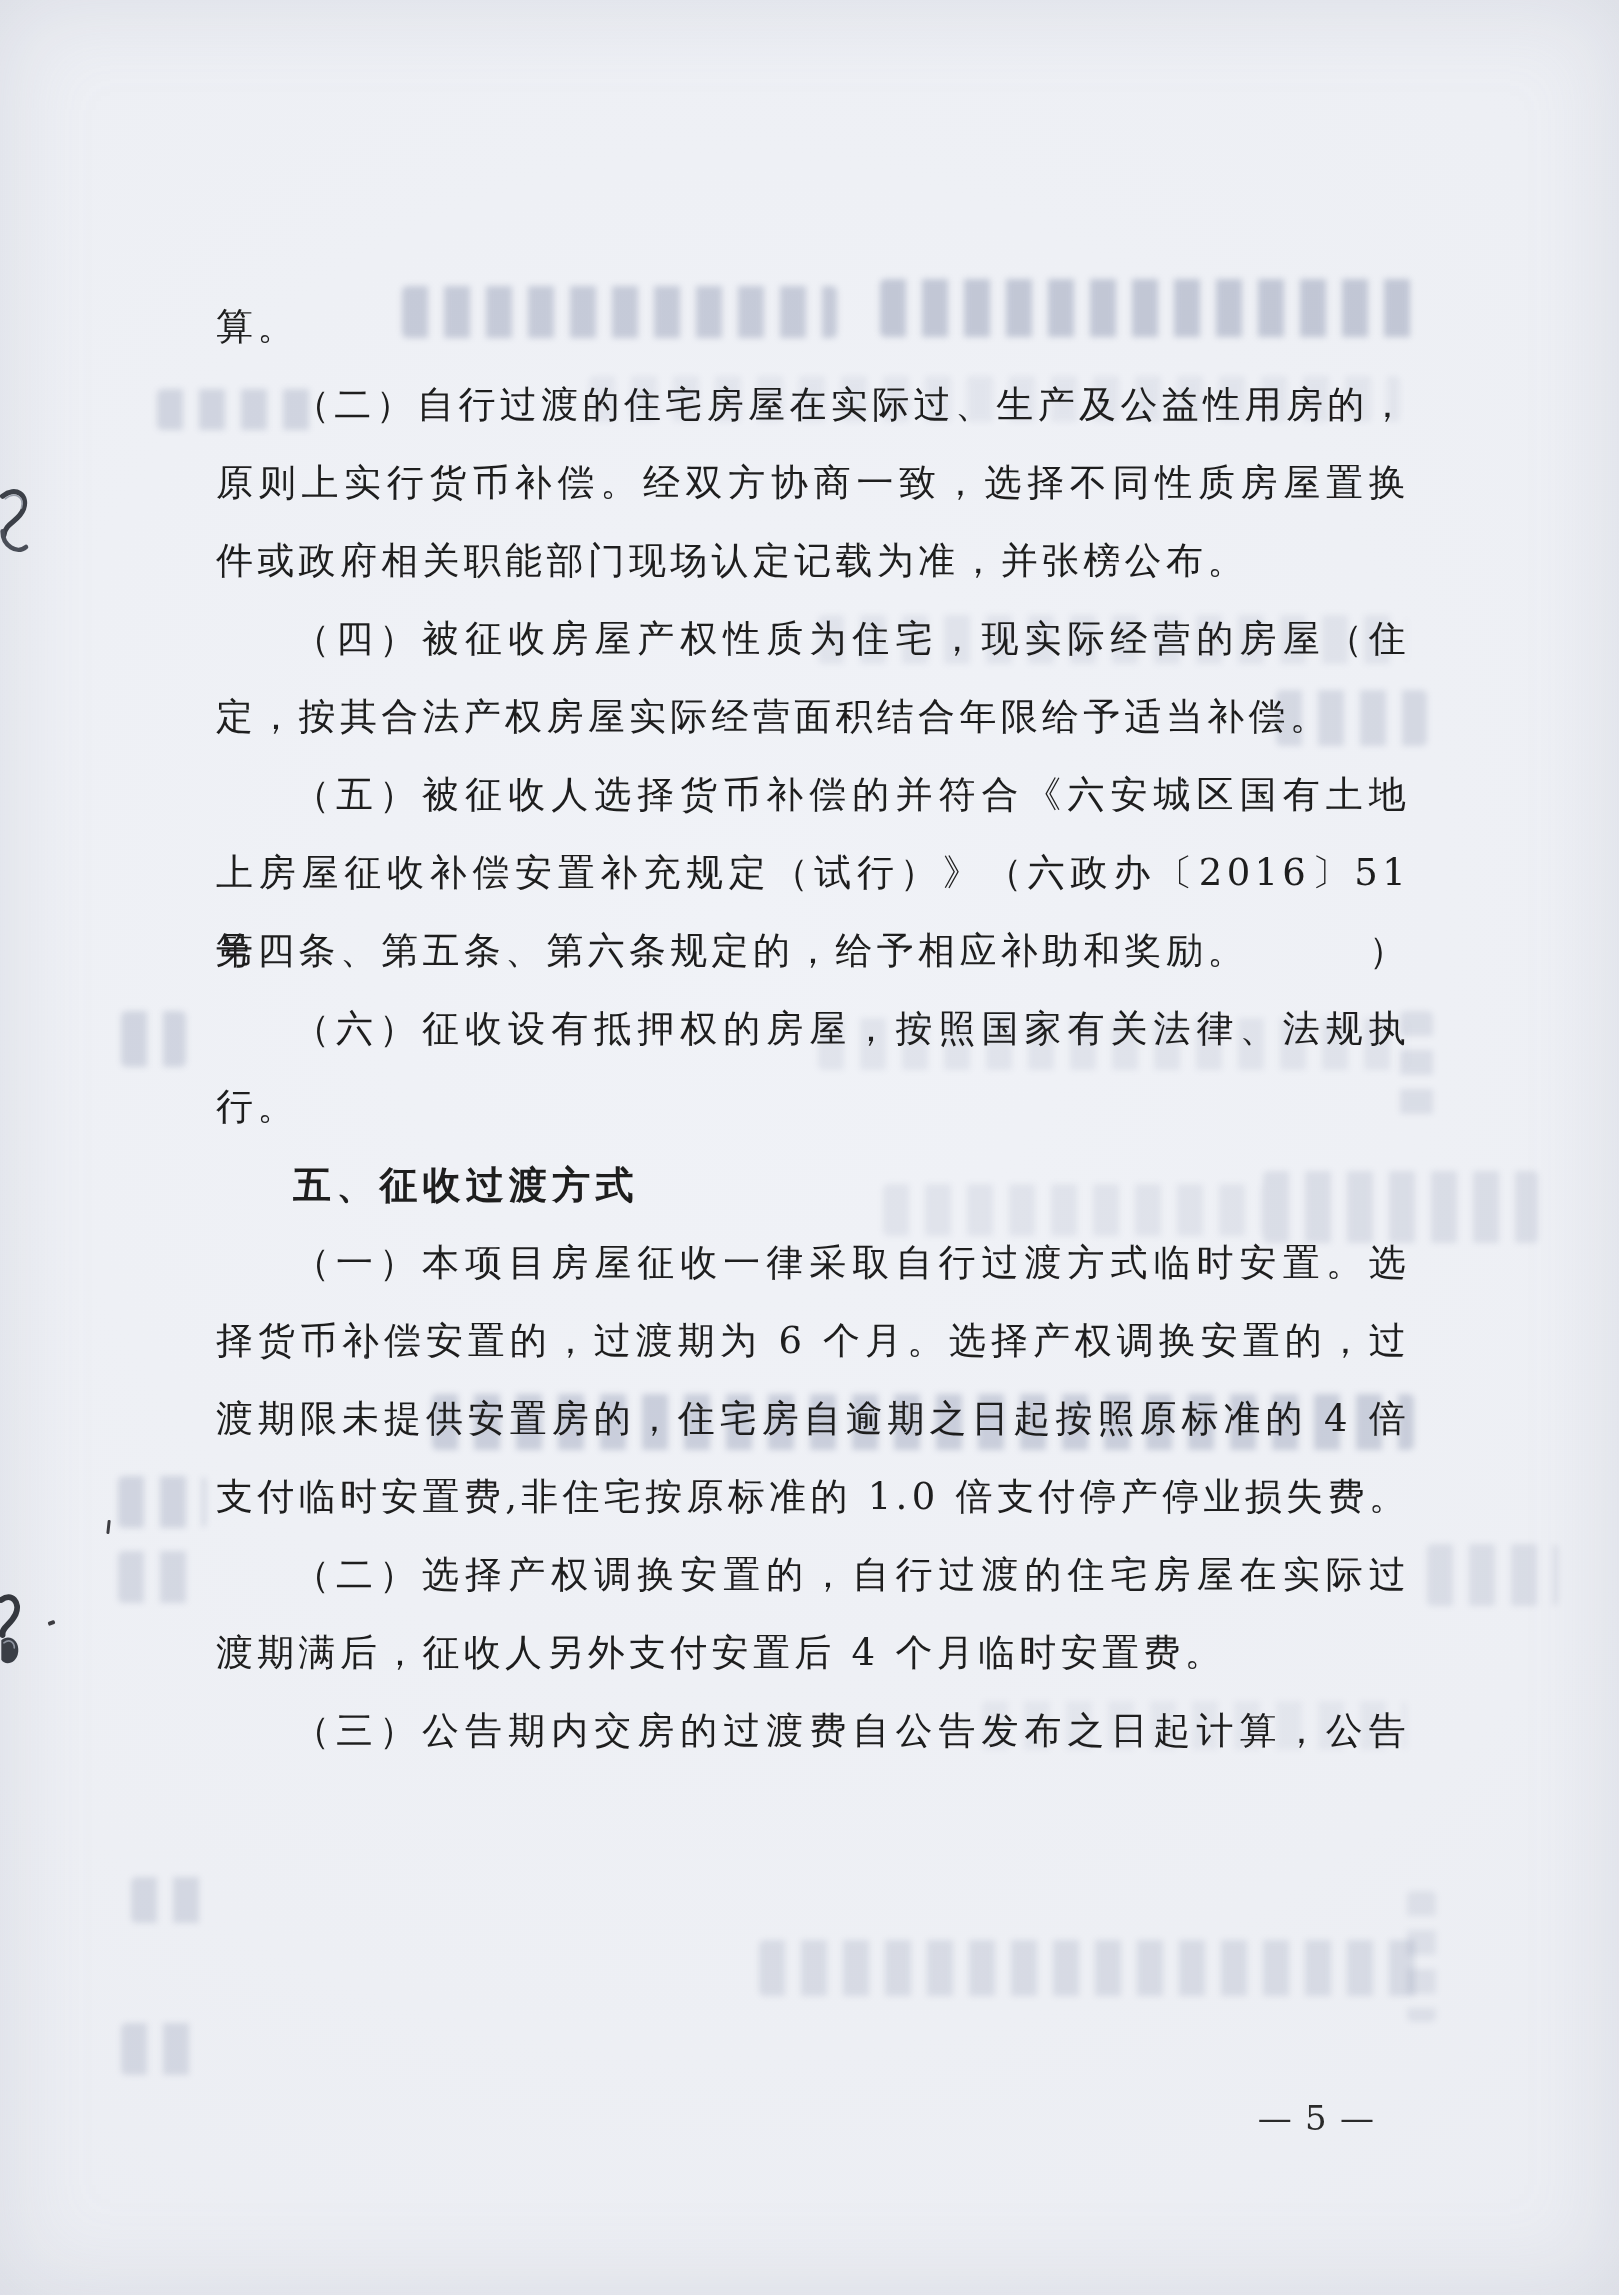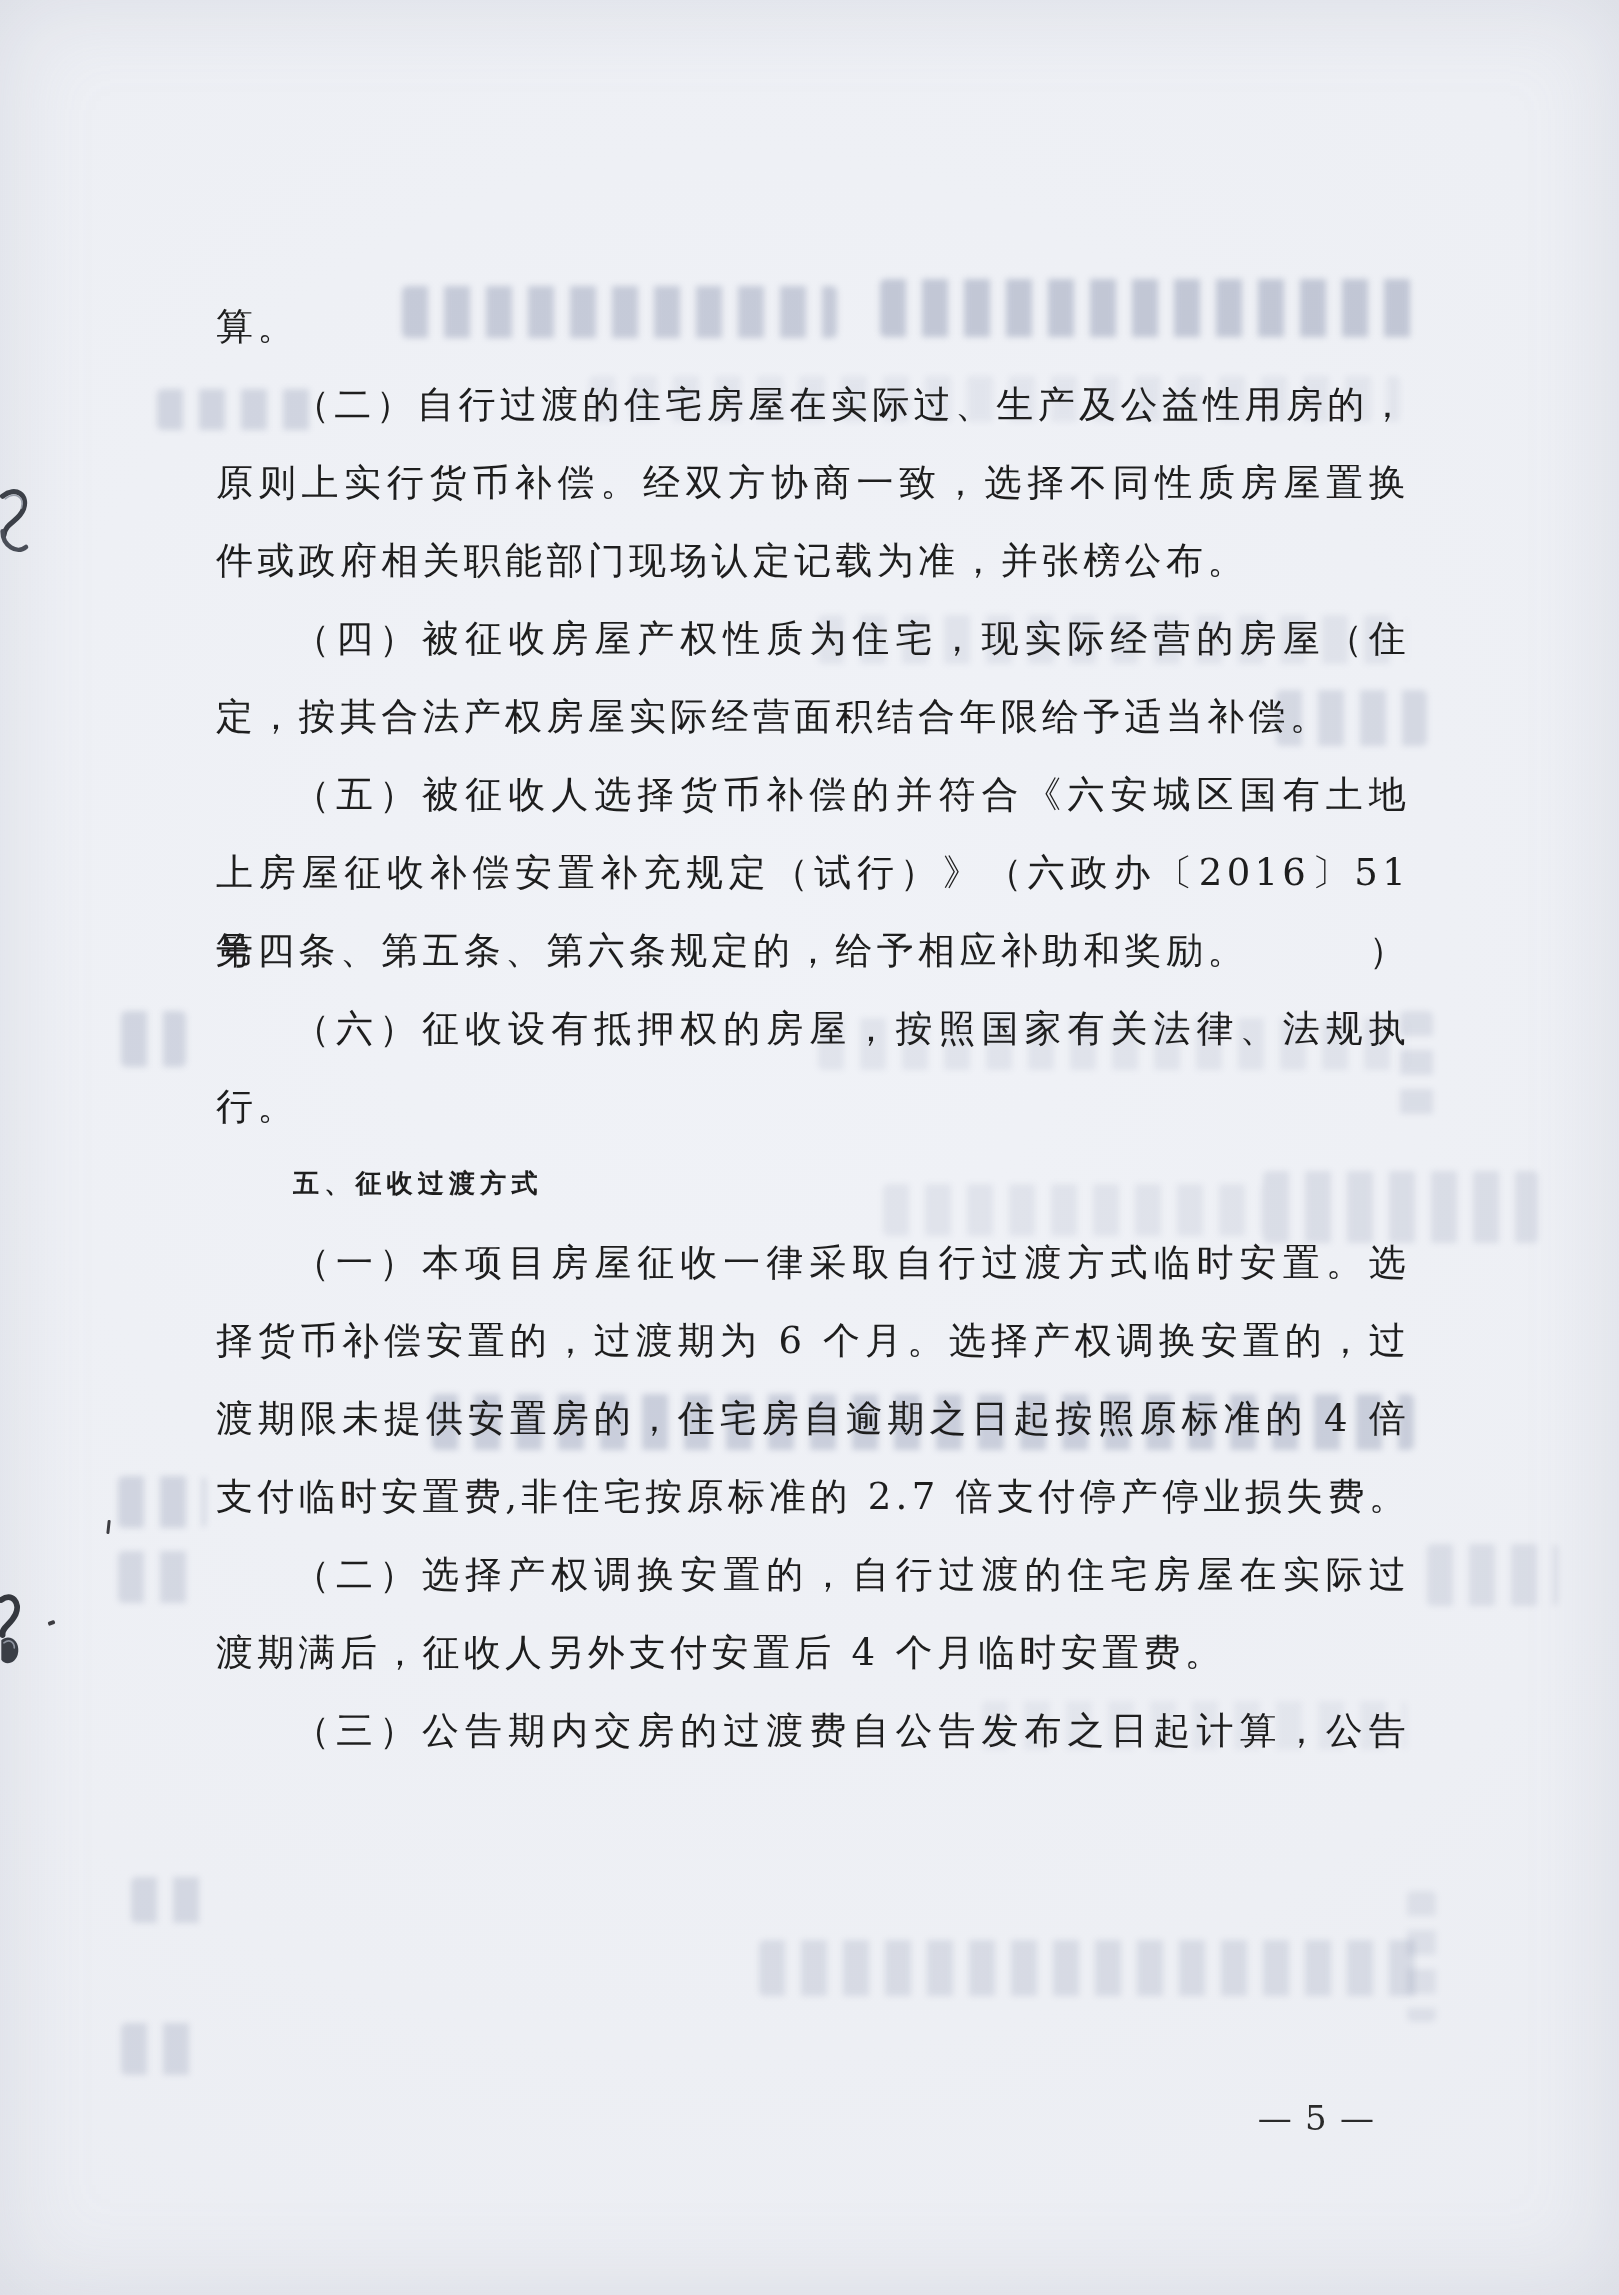--- a/index.html
+++ b/index.html
@@ -35,23 +35,23 @@
   }
   .ln.jst {
     white-space: normal;
     text-align: justify;
     text-align-last: justify;
   }
   .ln.ind {
     text-indent: 77px;
   }
   .ln.hd {
-    font-family: Liberation Mono, monospace;
+    font-family: Liberation Serif, serif;
     font-weight: bold;
-    font-size: 26px;
+    font-size: 38px;
     letter-spacing: 5.2px;
   }
 
   
   .page-number {
     position: absolute;
     left: 1243px;
     top: 2080px;
     width: 147px;
     height: 77px;
@@ -144,21 +144,21 @@
     <div class="ln">定，按其合法产权房屋实际经营面积结合年限给予适当补偿。</div>
     <div class="ln ind jst">（五）被征收人选择货币补偿的并符合《六安城区国有土地</div>
     <div class="ln jst">上房屋征收补偿安置补充规定（试行）》（六政办〔2016〕51 号）</div>
     <div class="ln">第四条、第五条、第六条规定的，给予相应补助和奖励。</div>
     <div class="ln ind jst">（六）征收设有抵押权的房屋，按照国家有关法律、法规执</div>
     <div class="ln">行。</div>
     <div class="ln ind hd">五、征收过渡方式</div>
     <div class="ln ind jst">（一）本项目房屋征收一律采取自行过渡方式临时安置。选</div>
     <div class="ln jst">择货币补偿安置的，过渡期为 6 个月。选择产权调换安置的，过</div>
     <div class="ln jst">渡期限未提供安置房的，住宅房自逾期之日起按照原标准的 4 倍</div>
-    <div class="ln jst">支付临时安置费,非住宅按原标准的 2.7 倍支付停产停业损失费。</div>
+    <div class="ln jst">支付临时安置费,非住宅按原标准的 1.0 倍支付停产停业损失费。</div>
     <div class="ln ind jst">（二）选择产权调换安置的，自行过渡的住宅房屋在实际过</div>
     <div class="ln">渡期满后，征收人另外支付安置后 4 个月临时安置费。</div>
     <div class="ln ind jst">（三）公告期内交房的过渡费自公告发布之日起计算，公告</div>
   </div>
 
   <div class="page-number">— 5 —</div>
 
 </div>
 
 

